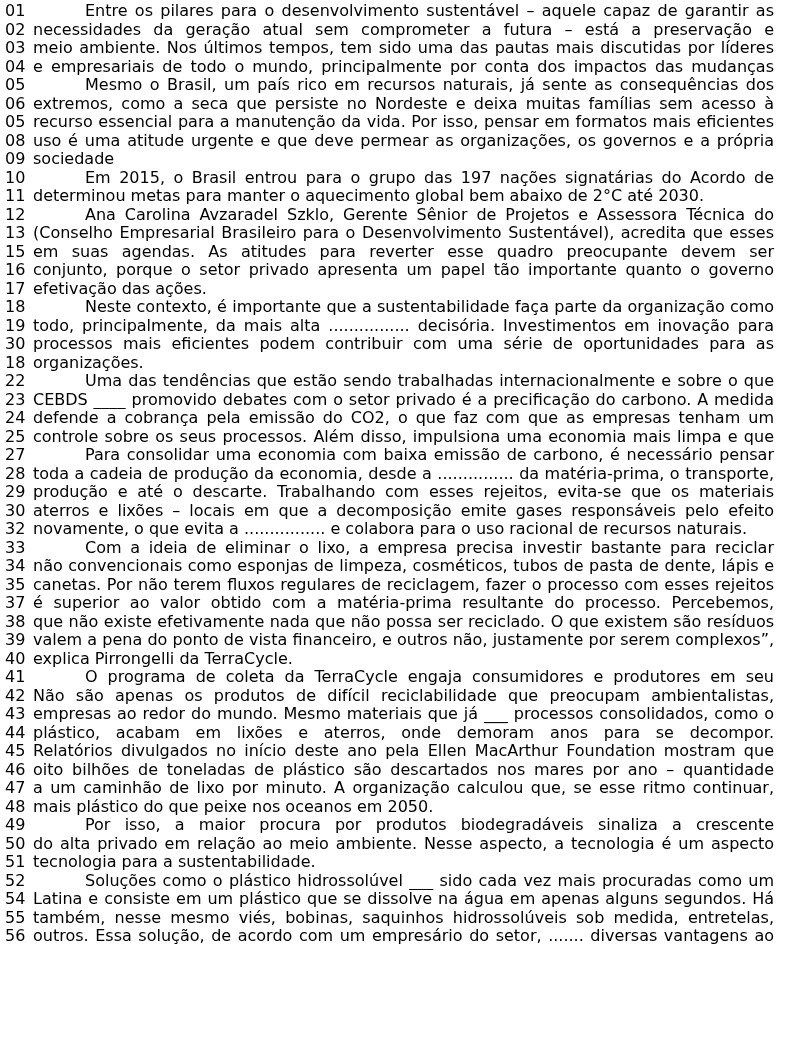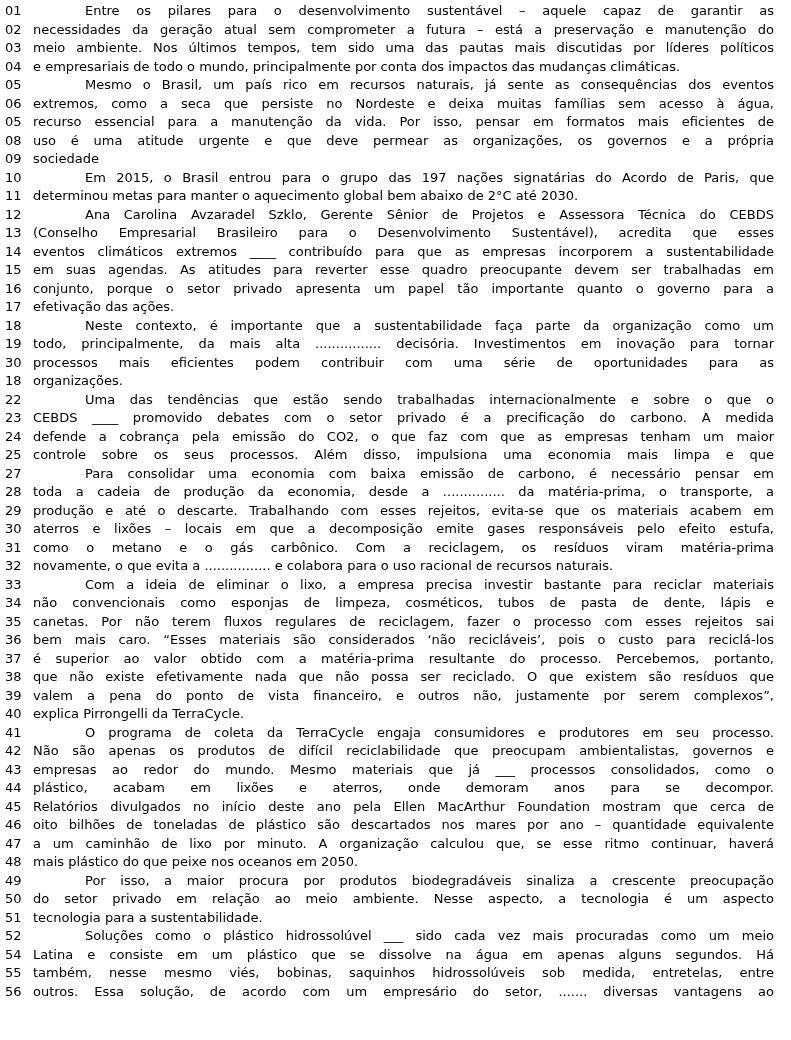--- a/index.html
+++ b/index.html
@@ -9,21 +9,21 @@
     height: 1040px;
     background: #ffffff;
     overflow: hidden;
   }
   .page {
     width: 791px;
     height: 1040px;
     background: #ffffff;
     color: #000000;
     font-family: "DejaVu Sans", "Liberation Sans", sans-serif;
-    font-size: 13px;
+    font-size: 16px;
     box-sizing: border-box;
     padding-top: 2px;
   }
   .line {
     display: flex;
     height: 18.5px;
     line-height: 18.5px;
   }
   .num {
     flex: 0 0 33px;
@@ -112,24 +112,20 @@
   <div class="line">
     <span class="num">12</span>
     <span class="txt indent">Ana Carolina Avzaradel Szklo, Gerente Sênior de Projetos e Assessora Técnica do CEBDS</span>
   </div>
 
   <div class="line">
     <span class="num">13</span>
     <span class="txt">(Conselho Empresarial Brasileiro para o Desenvolvimento Sustentável), acredita que esses</span>
   </div>
 
-  <div class="line">
-    <span class="num">14</span>
-    <span class="txt">eventos climáticos extremos ____ contribuído para que as empresas incorporem a sustentabilidade</span>
-  </div>
 
   <div class="line">
     <span class="num">15</span>
     <span class="txt">em suas agendas. As atitudes para reverter esse quadro preocupante devem ser trabalhadas em</span>
   </div>
 
   <div class="line">
     <span class="num">16</span>
     <span class="txt">conjunto, porque o setor privado apresenta um papel tão importante quanto o governo para a</span>
   </div>
@@ -193,24 +189,20 @@
   <div class="line">
     <span class="num">29</span>
     <span class="txt">produção e até o descarte. Trabalhando com esses rejeitos, evita-se que os materiais acabem em</span>
   </div>
 
   <div class="line">
     <span class="num">30</span>
     <span class="txt">aterros e lixões – locais em que a decomposição emite gases responsáveis pelo efeito estufa,</span>
   </div>
 
-  <div class="line">
-    <span class="num">31</span>
-    <span class="txt">como o metano e o gás carbônico. Com a reciclagem, os resíduos viram matéria-prima</span>
-  </div>
 
   <div class="line">
     <span class="num">32</span>
     <span class="txt para-end">novamente, o que evita a ................ e colabora para o uso racional de recursos naturais.</span>
   </div>
 
   <div class="line">
     <span class="num">33</span>
     <span class="txt indent">Com a ideia de eliminar o lixo, a empresa precisa investir bastante para reciclar materiais</span>
   </div>
@@ -218,24 +210,20 @@
   <div class="line">
     <span class="num">34</span>
     <span class="txt">não convencionais como esponjas de limpeza, cosméticos, tubos de pasta de dente, lápis e</span>
   </div>
 
   <div class="line">
     <span class="num">35</span>
     <span class="txt">canetas. Por não terem fluxos regulares de reciclagem, fazer o processo com esses rejeitos sai</span>
   </div>
 
-  <div class="line">
-    <span class="num">36</span>
-    <span class="txt">bem mais caro. “Esses materiais são considerados ‘não recicláveis’, pois o custo para reciclá-los</span>
-  </div>
 
   <div class="line">
     <span class="num">37</span>
     <span class="txt">é superior ao valor obtido com a matéria-prima resultante do processo. Percebemos, portanto,</span>
   </div>
 
   <div class="line">
     <span class="num">38</span>
     <span class="txt">que não existe efetivamente nada que não possa ser reciclado. O que existem são resíduos que</span>
   </div>
@@ -290,21 +278,21 @@
     <span class="txt para-end">mais plástico do que peixe nos oceanos em 2050.</span>
   </div>
 
   <div class="line">
     <span class="num">49</span>
     <span class="txt indent">Por isso, a maior procura por produtos biodegradáveis sinaliza a crescente preocupação</span>
   </div>
 
   <div class="line">
     <span class="num">50</span>
-    <span class="txt">do setor privado em relação ao meio ambiente. Nesse aspecto, a tecnologia é um aspecto</span>
+    <span class="txt">do alta privado em relação ao meio ambiente. Nesse aspecto, a tecnologia é um aspecto</span>
   </div>
 
   <div class="line">
     <span class="num">51</span>
     <span class="txt para-end">tecnologia para a sustentabilidade.</span>
   </div>
 
   <div class="line">
     <span class="num">52</span>
     <span class="txt indent">Soluções como o plástico hidrossolúvel ___ sido cada vez mais procuradas como um meio</span>

